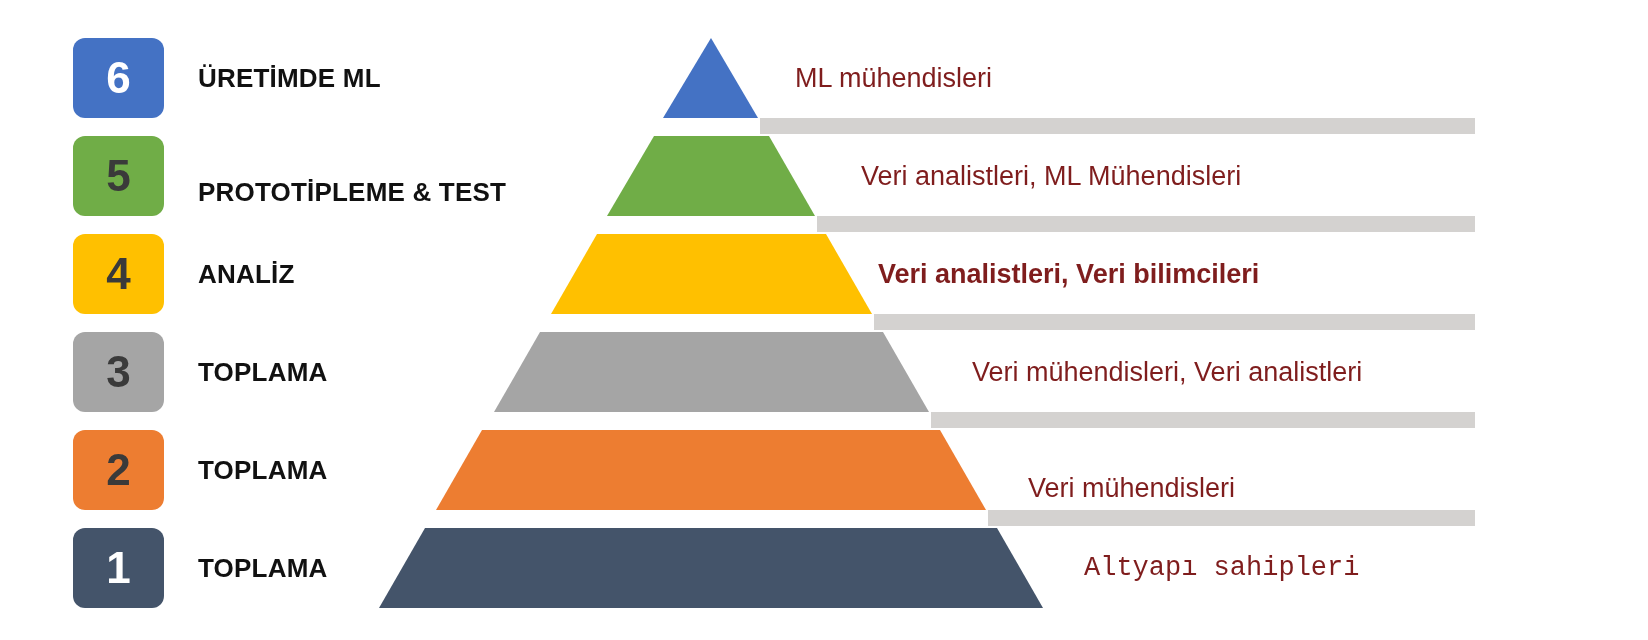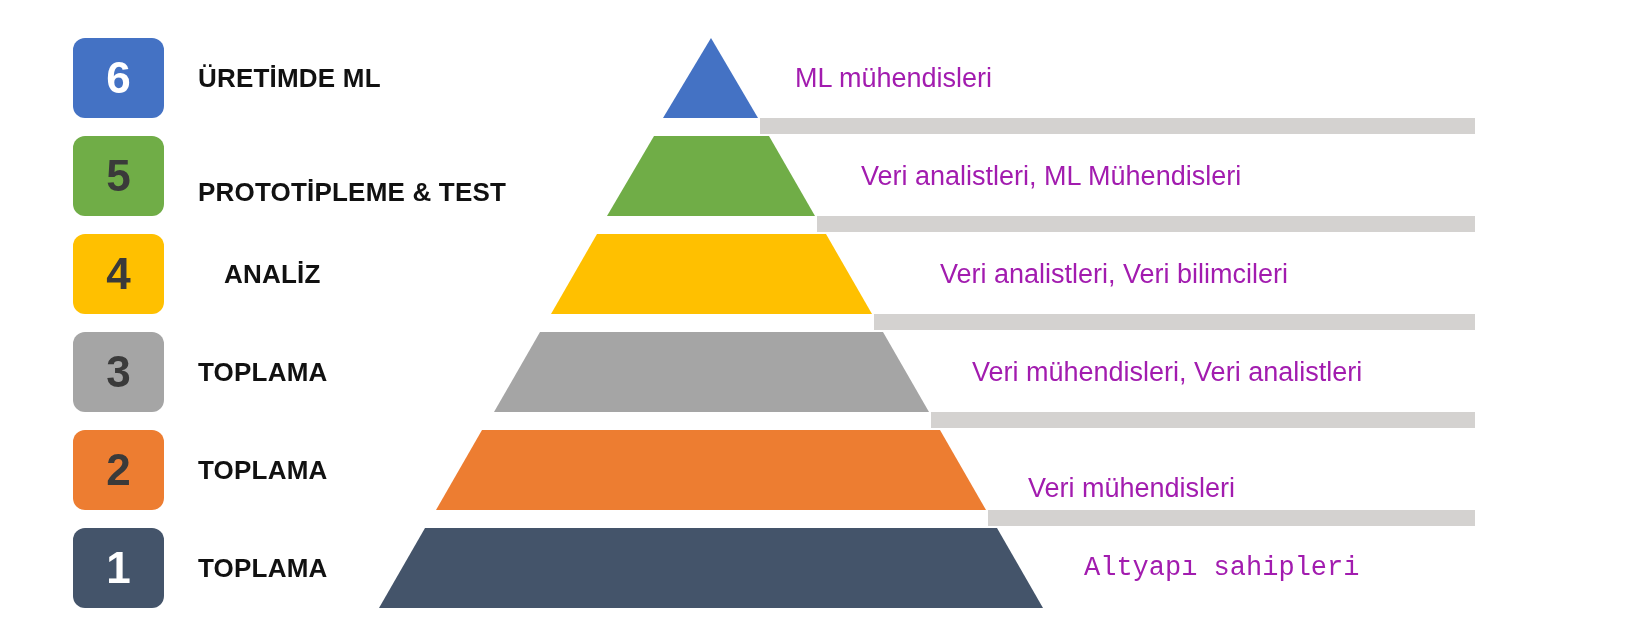--- a/index.html
+++ b/index.html
@@ -1,20 +1,20 @@
 <!DOCTYPE html>
 <html><head>
 <meta charset="utf-8">
 <style>
   html,body{margin:0;padding:0;background:#ffffff;}
   body{width:1648px;height:640px;position:relative;overflow:hidden;font-family:"Liberation Sans","DejaVu Sans",sans-serif;}
   .badge{position:absolute;left:73px;width:91px;height:80px;border-radius:12px;display:flex;align-items:center;justify-content:center;font-weight:bold;font-size:44px;}
   .stage-label{position:absolute;left:198px;height:80px;display:flex;align-items:center;font-weight:bold;font-size:26px;color:#111;letter-spacing:0.2px;}
   .sep{position:absolute;right:173px;height:16px;background:#d4d2d0;}
-  .role{position:absolute;height:80px;display:flex;align-items:center;font-size:27px;color:#a21caf;}
+  .role{position:absolute;height:80px;display:flex;align-items:center;font-size:27px;color:#7f1d1d;}
   svg.pyr{position:absolute;left:0;top:0;}
 </style>
 </head>
 <body>
 
 <svg class="pyr" width="1648" height="640">
   <polygon fill="#4472c4" points="711,38 663,118 758,118"></polygon>
   <polygon fill="#70ad47" points="654,136 607,216 815,216 769,136"></polygon>
   <polygon fill="#ffc000" points="597,234 551,314 872,314 826,234"></polygon>
   <polygon fill="#a5a5a5" points="540,332 494,412 929,412 883,332"></polygon>
@@ -30,22 +30,22 @@
 
 <div class="badge" style="top:38px;background:#4472c4;color:#ffffff;">6</div>
 <div class="stage-label" style="top:38px;">ÜRETİMDE ML</div>
 <div class="role" style="top:38px;left:795px;">ML mühendisleri</div>
 
 <div class="badge" style="top:136px;background:#70ad47;color:#3a3a3a;">5</div>
 <div class="stage-label" style="top:152px;">PROTOTİPLEME &amp; TEST</div>
 <div class="role" style="top:136px;left:861px;">Veri analistleri, ML Mühendisleri</div>
 
 <div class="badge" style="top:234px;background:#ffc000;color:#3a3a3a;">4</div>
-<div class="stage-label" style="top:234px;margin-left:26px;">ANALİZ</div>
-<div class="role" style="top:234px;left:940px;">Veri analistleri, Veri bilimcileri</div>
+<div class="stage-label" style="top:234px;">ANALİZ</div>
+<div class="role" style="top:234px;left:878px;font-weight:bold;">Veri analistleri, Veri bilimcileri</div>
 
 <div class="badge" style="top:332px;background:#a5a5a5;color:#3a3a3a;">3</div>
 <div class="stage-label" style="top:332px;">TOPLAMA</div>
 <div class="role" style="top:332px;left:972px;">Veri mühendisleri, Veri analistleri</div>
 
 <div class="badge" style="top:430px;background:#ed7d31;color:#3a3a3a;">2</div>
 <div class="stage-label" style="top:430px;">TOPLAMA</div>
 <div class="role" style="top:448px;left:1028px;">Veri mühendisleri</div>
 
 <div class="badge" style="top:528px;background:#44546a;color:#ffffff;">1</div>

